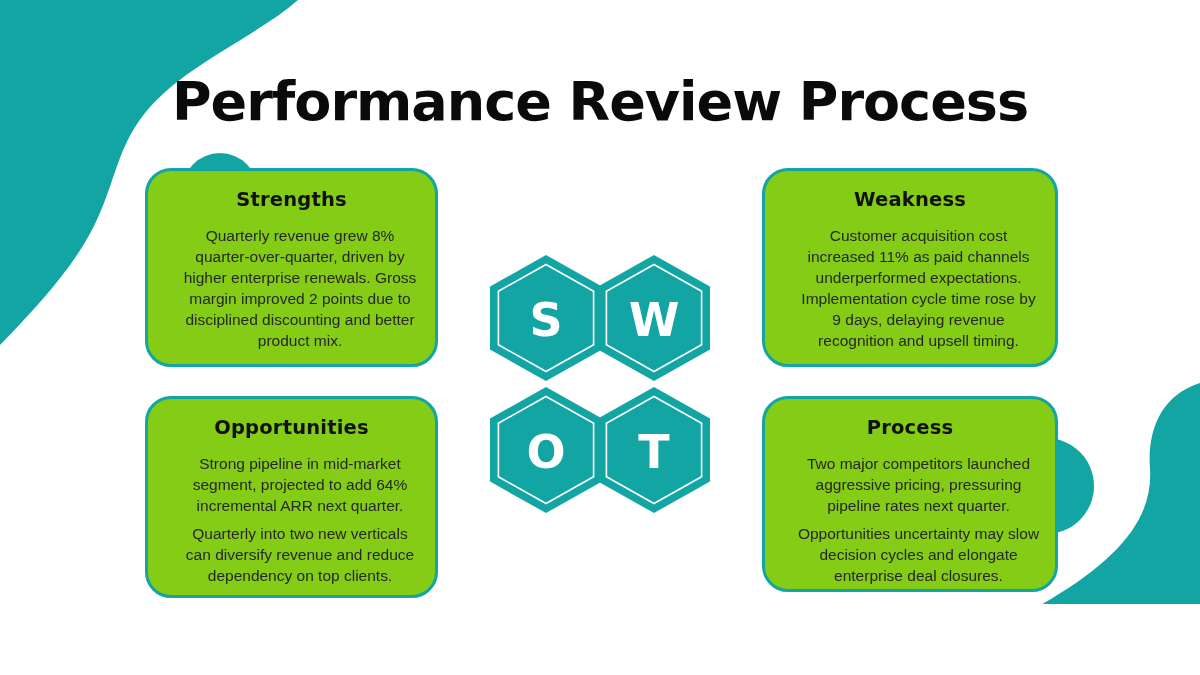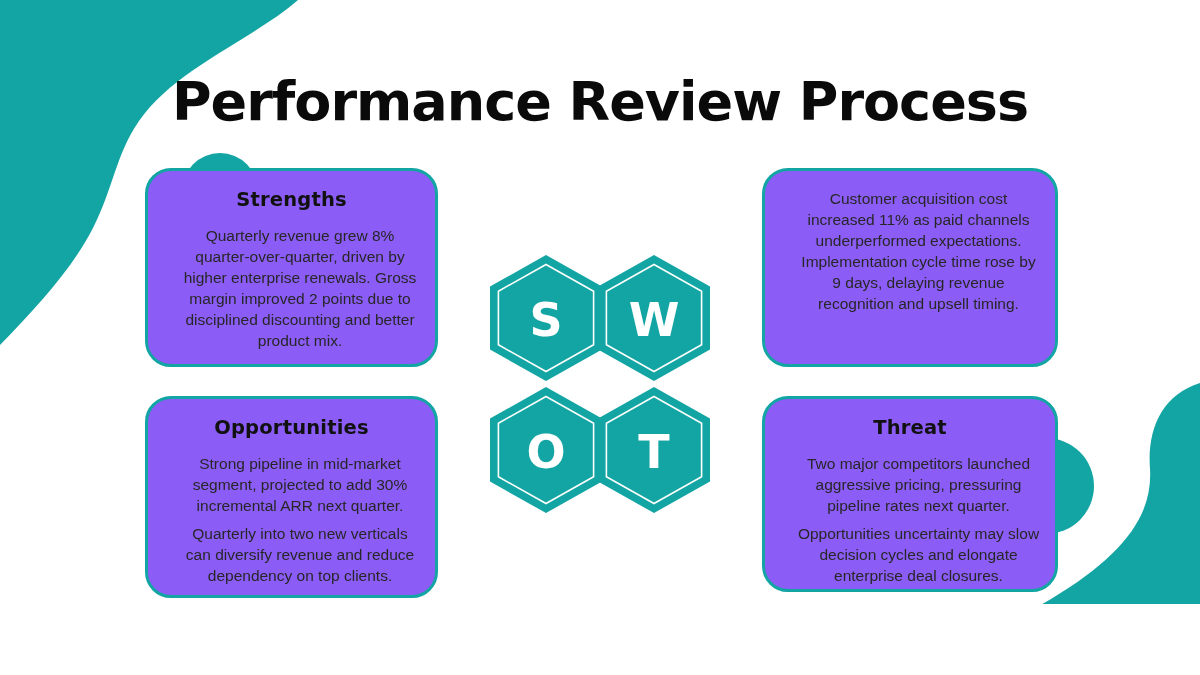--- a/index.html
+++ b/index.html
@@ -17,21 +17,21 @@
   .bg-decor{position:absolute;inset:0;width:1200px;height:675px;z-index:0;}
   .teal-fill{fill:var(--teal);}
   .page-title{
     position:absolute;left:0;right:0;top:72px;z-index:2;
     text-align:center;
     font-family:"DejaVu Sans","Liberation Sans",sans-serif;
     font-weight:bold;font-size:54px;letter-spacing:-1px;
     color:var(--title-color);line-height:1.1;
   }
   .card{
-    position:absolute;z-index:2;background:#8b5cf6;
+    position:absolute;z-index:2;background:#84cc16;
     border:3px solid var(--teal);border-radius:26px;
     padding:17px 14px 16px 14px;text-align:center;
   }
   .card h2{
     font-family:"DejaVu Sans","Liberation Sans",sans-serif;
     font-weight:bold;font-size:19.5px;color:#111;
     margin-bottom:14px;letter-spacing:.2px;
   }
   .card p{
     font-size:15.5px;line-height:1.36;color:var(--body-color);
@@ -70,31 +70,32 @@
   </svg>
 
   <h1 class="page-title">Performance Review Process</h1>
 
   <section class="card card-strengths">
     <h2>Strengths</h2>
     <p>Quarterly revenue grew 8% quarter-over-quarter, driven by higher enterprise renewals. Gross margin improved 2 points due to disciplined discounting and better product mix.</p>
   </section>
 
   <section class="card card-weakness">
+    <h2>Weakness</h2>
     <p>Customer acquisition cost increased 11% as paid channels underperformed expectations. Implementation cycle time rose by 9 days, delaying revenue recognition and upsell timing.</p>
   </section>
 
   <section class="card card-opportunities">
     <h2>Opportunities</h2>
-    <p>Strong pipeline in mid-market segment, projected to add 30% incremental ARR next quarter.</p>
+    <p>Strong pipeline in mid-market segment, projected to add 64% incremental ARR next quarter.</p>
     <p>Quarterly into two new verticals can diversify revenue and reduce dependency on top clients.</p>
   </section>
 
   <section class="card card-threat">
-    <h2>Threat</h2>
+    <h2>Process</h2>
     <p>Two major competitors launched aggressive pricing, pressuring pipeline rates next quarter.</p>
     <p>Opportunities uncertainty may slow decision cycles and elongate enterprise deal closures.</p>
   </section>
 
   <div class="hex hex-s">
     <svg viewBox="0 0 112 126">
       <polygon class="teal-fill" points="56,0 112,31.5 112,94.5 56,126 0,94.5 0,31.5"></polygon>
       <polygon class="inner-outline" points="56,9.5 103.6,36.2 103.6,89.8 56,116.5 8.4,89.8 8.4,36.2"></polygon>
     </svg>
     <span class="letter">S</span>

